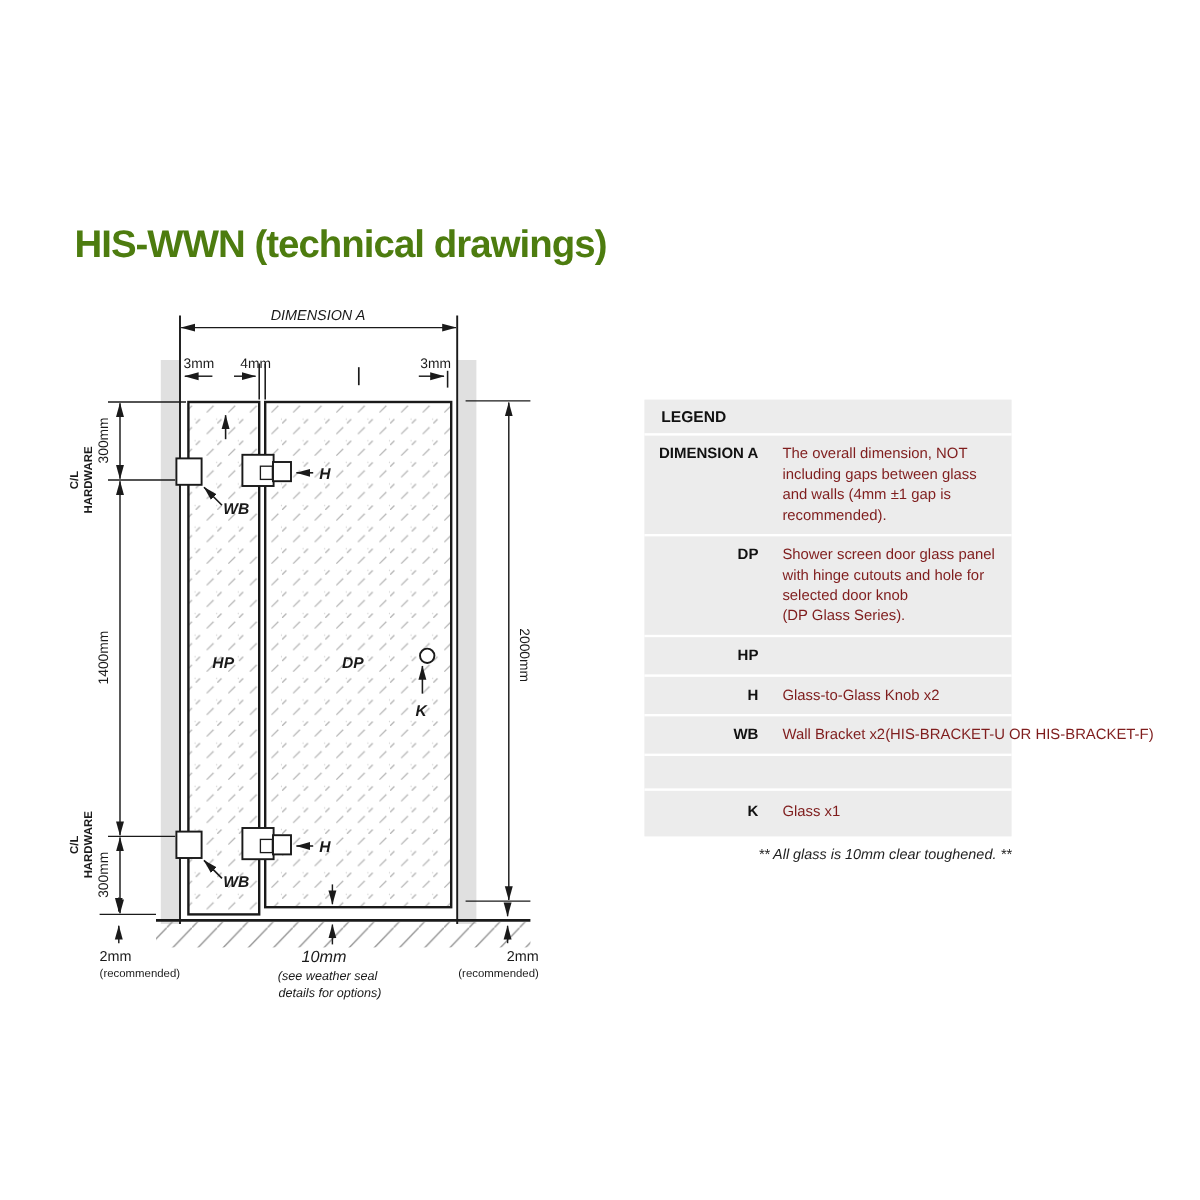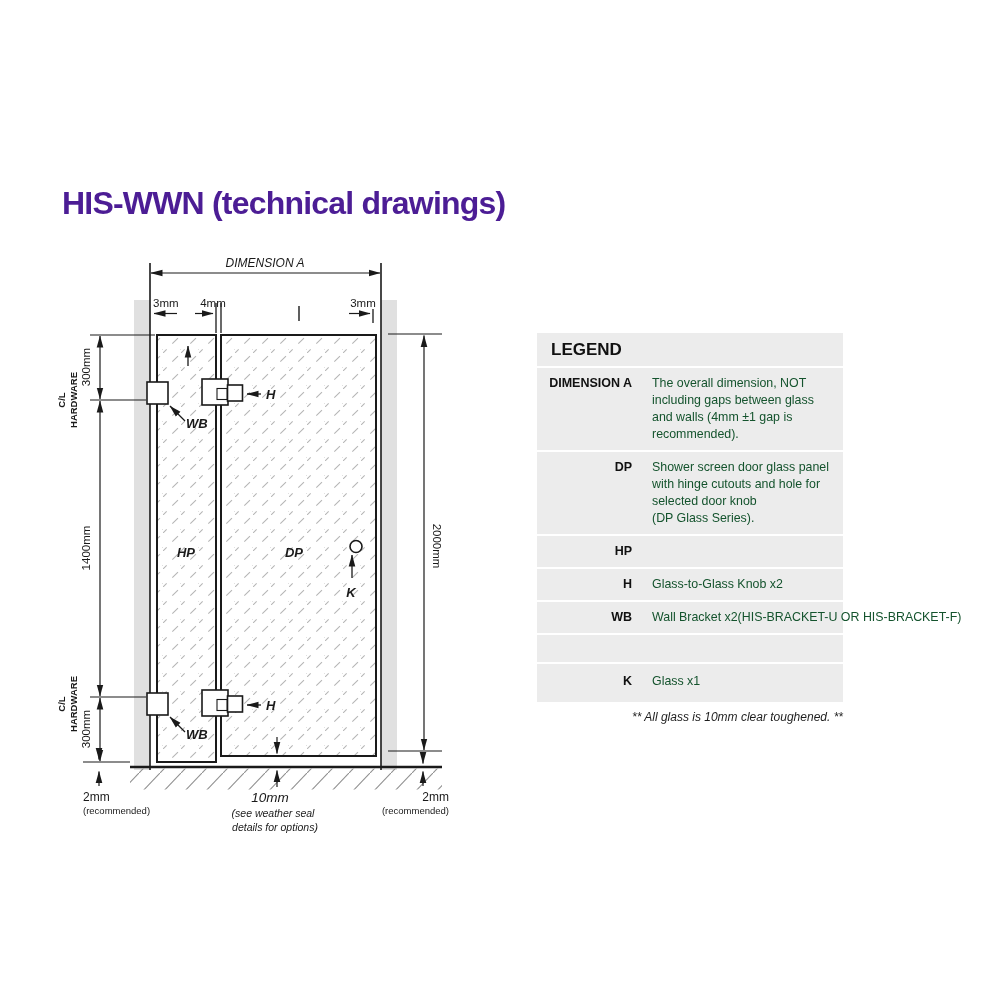--- a/index.html
+++ b/index.html
@@ -2,40 +2,40 @@
 <html><head>
 <meta charset="utf-8">
 <style>
   html,body{margin:0;padding:0;}
   body{
     width:1000px;height:1000px;position:relative;background:#ffffff;
     font-family:"Liberation Sans", sans-serif;color:#1a1a1a;overflow:hidden;
   }
   .page-title{
     position:absolute;left:62px;top:185px;
-    font-size:32px;font-weight:bold;letter-spacing:-0.8px;color:#4c1d95;white-space:nowrap;
+    font-size:32px;font-weight:bold;letter-spacing:-0.8px;color:#4d7c0f;white-space:nowrap;
   }
   .drawing-svg{position:absolute;left:55px;top:245px;}
 
   
   .legend-wrap{position:absolute;left:537px;top:333px;width:306px;}
   .legend-box{background:#ececec;}
   .lg-header{
-    padding:7px 14px 6px 14px;font-size:17px;font-weight:bold;letter-spacing:0;
+    padding:7px 14px 6px 14px;font-size:13px;font-weight:bold;letter-spacing:0;
     border-bottom:2px solid #ffffff;color:#111;
   }
   .lg-row{display:flex;border-bottom:2px solid #ffffff;padding:7px 0 7px 0;}
   .lg-row.last{border-bottom:none;padding:9px 0 12px 0;}
   .lg-row.r-empty{min-height:13px;}
   .lg-key{
     width:95px;flex:none;text-align:right;font-weight:bold;font-size:12.5px;
     line-height:17px;color:#111;
   }
   .lg-desc{
-    margin-left:20px;font-size:12.4px;line-height:17px;color:#14532d;
+    margin-left:20px;font-size:12.4px;line-height:17px;color:#7f1d1d;
     white-space:pre;
   }
   .lg-footnote{
     margin-top:8px;text-align:right;font-style:italic;font-size:12px;color:#1e1e1e;
   }
 
   
   text{fill:#1a1a1a;}
   .t-dim{font-size:11.5px;}
   .t-dima{font-size:12px;font-style:italic;}

